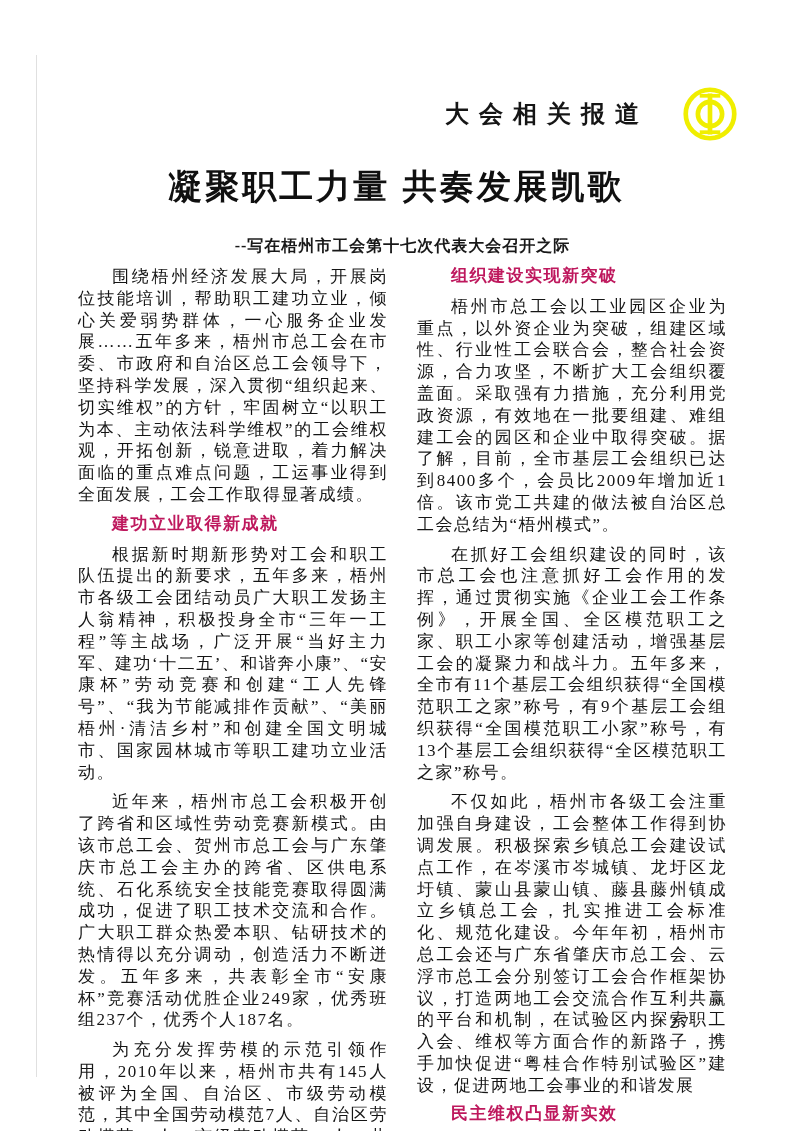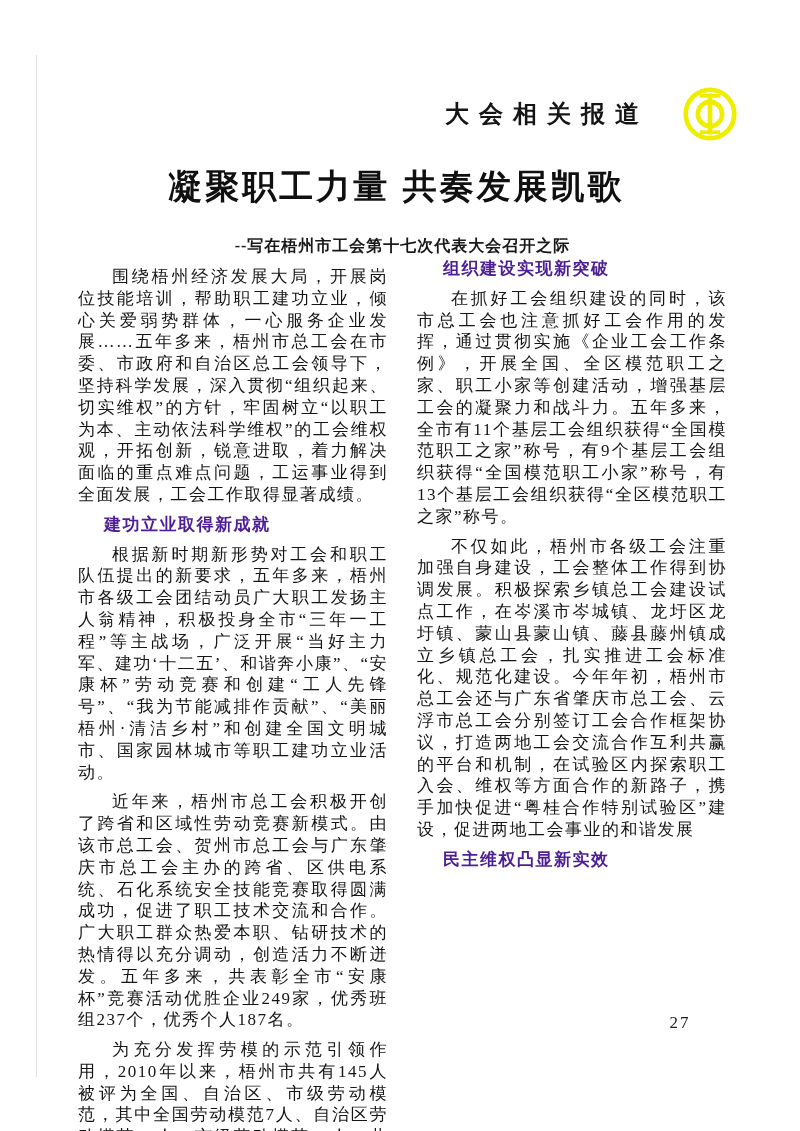--- a/index.html
+++ b/index.html
@@ -35,23 +35,23 @@
     position:absolute;left:70px;top:258px;width:665px;
     display:flex;gap:13px;
   }
   .column{width:326px;}
   .para{
     margin:8px;font-size:17px;line-height:21.8px;letter-spacing:1.5px;
     text-align:justify;text-justify:inter-ideograph;color:#151515;
   }
   .indent{text-indent:2em;}
   .sub-heading{
-    margin:0;font-family:Liberation Serif, serif;
+    margin:8px;font-family:Liberation Mono, monospace;
     font-weight:bold;font-size:17px;line-height:21.8px;letter-spacing:1.5px;
-    text-indent:2em;color:#4c1d95;
+    text-indent:2em;color:#be185d;
   }
   .page-number{
     position:absolute;left:640px;top:1013px;width:80px;text-align:center;
     font-size:17px;letter-spacing:2px;color:#222;
   }
 </style>
 </head>
 <body>
 
 <div class="page-rule"></div>
@@ -75,20 +75,21 @@
 <div class="columns">
   <div class="column">
     <p class="para indent">围绕梧州经济发展大局，开展岗位技能培训，帮助职工建功立业，倾心关爱弱势群体，一心服务企业发展……五年多来，梧州市总工会在市委、市政府和自治区总工会领导下，坚持科学发展，深入贯彻“组织起来、切实维权”的方针，牢固树立“以职工为本、主动依法科学维权”的工会维权观，开拓创新，锐意进取，着力解决面临的重点难点问题，工运事业得到全面发展，工会工作取得显著成绩。</p>
     <h3 class="sub-heading">建功立业取得新成就</h3>
     <p class="para indent">根据新时期新形势对工会和职工队伍提出的新要求，五年多来，梧州市各级工会团结动员广大职工发扬主人翁精神，积极投身全市“三年一工程”等主战场，广泛开展“当好主力军、建功‘十二五’、和谐奔小康”、“安康杯”劳动竞赛和创建“工人先锋号”、“我为节能减排作贡献”、“美丽梧州·清洁乡村”和创建全国文明城市、国家园林城市等职工建功立业活动。</p>
     <p class="para indent">近年来，梧州市总工会积极开创了跨省和区域性劳动竞赛新模式。由该市总工会、贺州市总工会与广东肇庆市总工会主办的跨省、区供电系统、石化系统安全技能竞赛取得圆满成功，促进了职工技术交流和合作。广大职工群众热爱本职、钻研技术的热情得以充分调动，创造活力不断迸发。五年多来，共表彰全市“安康杯”竞赛活动优胜企业249家，优秀班组237个，优秀个人187名。</p>
     <p class="para indent">为充分发挥劳模的示范引领作用，2010年以来，梧州市共有145人被评为全国、自治区、市级劳动模范，其中全国劳动模范7人、自治区劳动模范59人、市级劳动模范79人；共有2个单位获全国五一劳动奖状、14个单位获广西五一劳动奖状。工会大力宣传劳模先进事迹，弘扬劳模精神，关心劳模的生产生活，提高劳模待遇、加强劳模管理，积极帮助劳模解决实际困难，激励广大职工</p>
   </div>
   <div class="column">
     <h3 class="sub-heading">组织建设实现新突破</h3>
+    <p class="para indent">梧州市总工会以工业园区企业为重点，以外资企业为突破，组建区域性、行业性工会联合会，整合社会资源，合力攻坚，不断扩大工会组织覆盖面。采取强有力措施，充分利用党政资源，有效地在一批要组建、难组建工会的园区和企业中取得突破。据了解，目前，全市基层工会组织已达到8400多个，会员比2009年增加近1倍。该市党工共建的做法被自治区总工会总结为“梧州模式”。</p>
     <p class="para indent">在抓好工会组织建设的同时，该市总工会也注意抓好工会作用的发挥，通过贯彻实施《企业工会工作条例》，开展全国、全区模范职工之家、职工小家等创建活动，增强基层工会的凝聚力和战斗力。五年多来，全市有11个基层工会组织获得“全国模范职工之家”称号，有9个基层工会组织获得“全国模范职工小家”称号，有13个基层工会组织获得“全区模范职工之家”称号。</p>
     <p class="para indent">不仅如此，梧州市各级工会注重加强自身建设，工会整体工作得到协调发展。积极探索乡镇总工会建设试点工作，在岑溪市岑城镇、龙圩区龙圩镇、蒙山县蒙山镇、藤县藤州镇成立乡镇总工会，扎实推进工会标准化、规范化建设。今年年初，梧州市总工会还与广东省肇庆市总工会、云浮市总工会分别签订工会合作框架协议，打造两地工会交流合作互利共赢的平台和机制，在试验区内探索职工入会、维权等方面合作的新路子，携手加快促进“粤桂合作特别试验区”建设，促进两地工会事业的和谐发展</p>
     <h3 class="sub-heading">民主维权凸显新实效</h3>
 
   </div>
 </div>
 
 <div class="page-number">27</div>
 
 </body></html>

